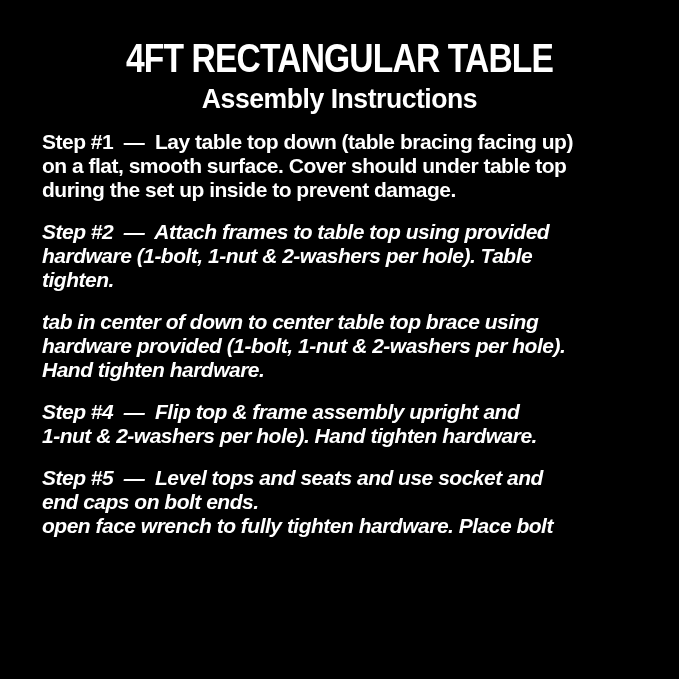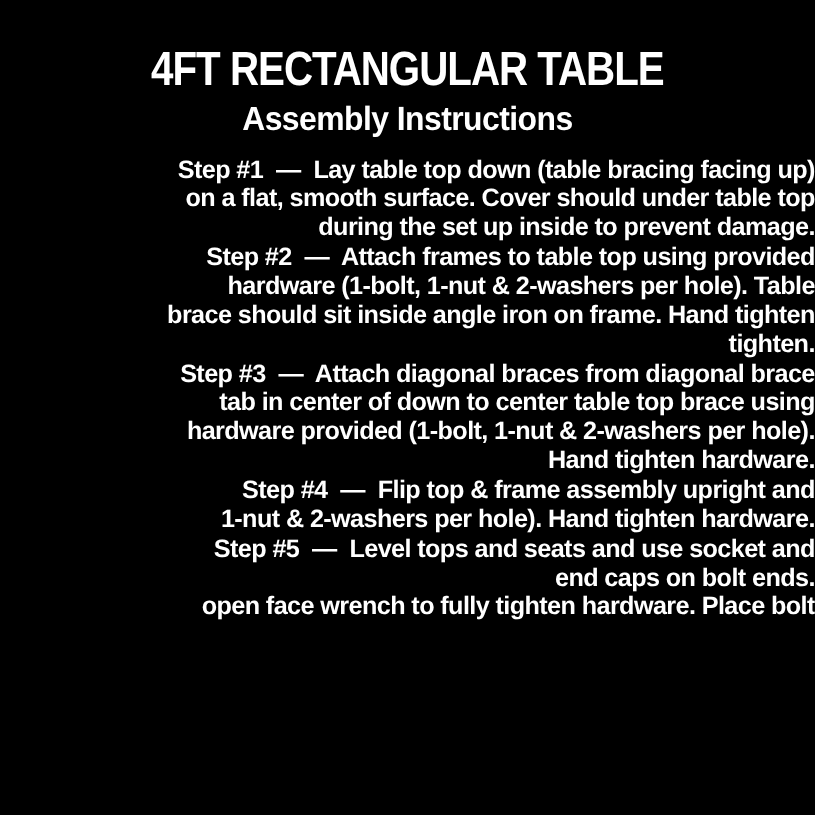--- a/index.html
+++ b/index.html
@@ -36,54 +36,52 @@
     text-align: center;
     letter-spacing: -0.5px;
     white-space: nowrap;
     transform: scaleX(0.95);
     transform-origin: 50% 50%;
   }
   .steps {
     margin: 14px 0 0 42px;
   }
   .step + .step {
-    margin-top: 1px;
+    margin-top: 18px;
+    font-style: italic;
   }
   .line {
     font-size: 21px;
     line-height: 24px;
     letter-spacing: -0.5px;
     white-space: pre; 
-    text-align: right;
   }
 </style>
 </head>
 <body>
 
 <div class="page">
   <h1 class="title">4FT RECTANGULAR TABLE</h1>
   <h2 class="subtitle">Assembly Instructions</h2>
 
   <div class="steps">
 
     <div class="step">
       <div class="line">Step #1  —  Lay table top down (table bracing facing up)</div>
       <div class="line">on a flat, smooth surface. Cover should under table top</div>
       <div class="line">during the set up inside to prevent damage.</div>
     </div>
 
     <div class="step">
       <div class="line">Step #2  —  Attach frames to table top using provided</div>
       <div class="line">hardware (1-bolt, 1-nut &amp; 2-washers per hole). Table</div>
-      <div class="line">brace should sit inside angle iron on frame. Hand tighten</div>
       <div class="line">tighten.</div>
     </div>
 
     <div class="step">
-      <div class="line">Step #3  —  Attach diagonal braces from diagonal brace</div>
       <div class="line">tab in center of down to center table top brace using</div>
       <div class="line">hardware provided (1-bolt, 1-nut &amp; 2-washers per hole).</div>
       <div class="line">Hand tighten hardware.</div>
     </div>
 
     <div class="step">
       <div class="line">Step #4  —  Flip top &amp; frame assembly upright and</div>
       <div class="line">1-nut &amp; 2-washers per hole). Hand tighten hardware.</div>
     </div>
 

